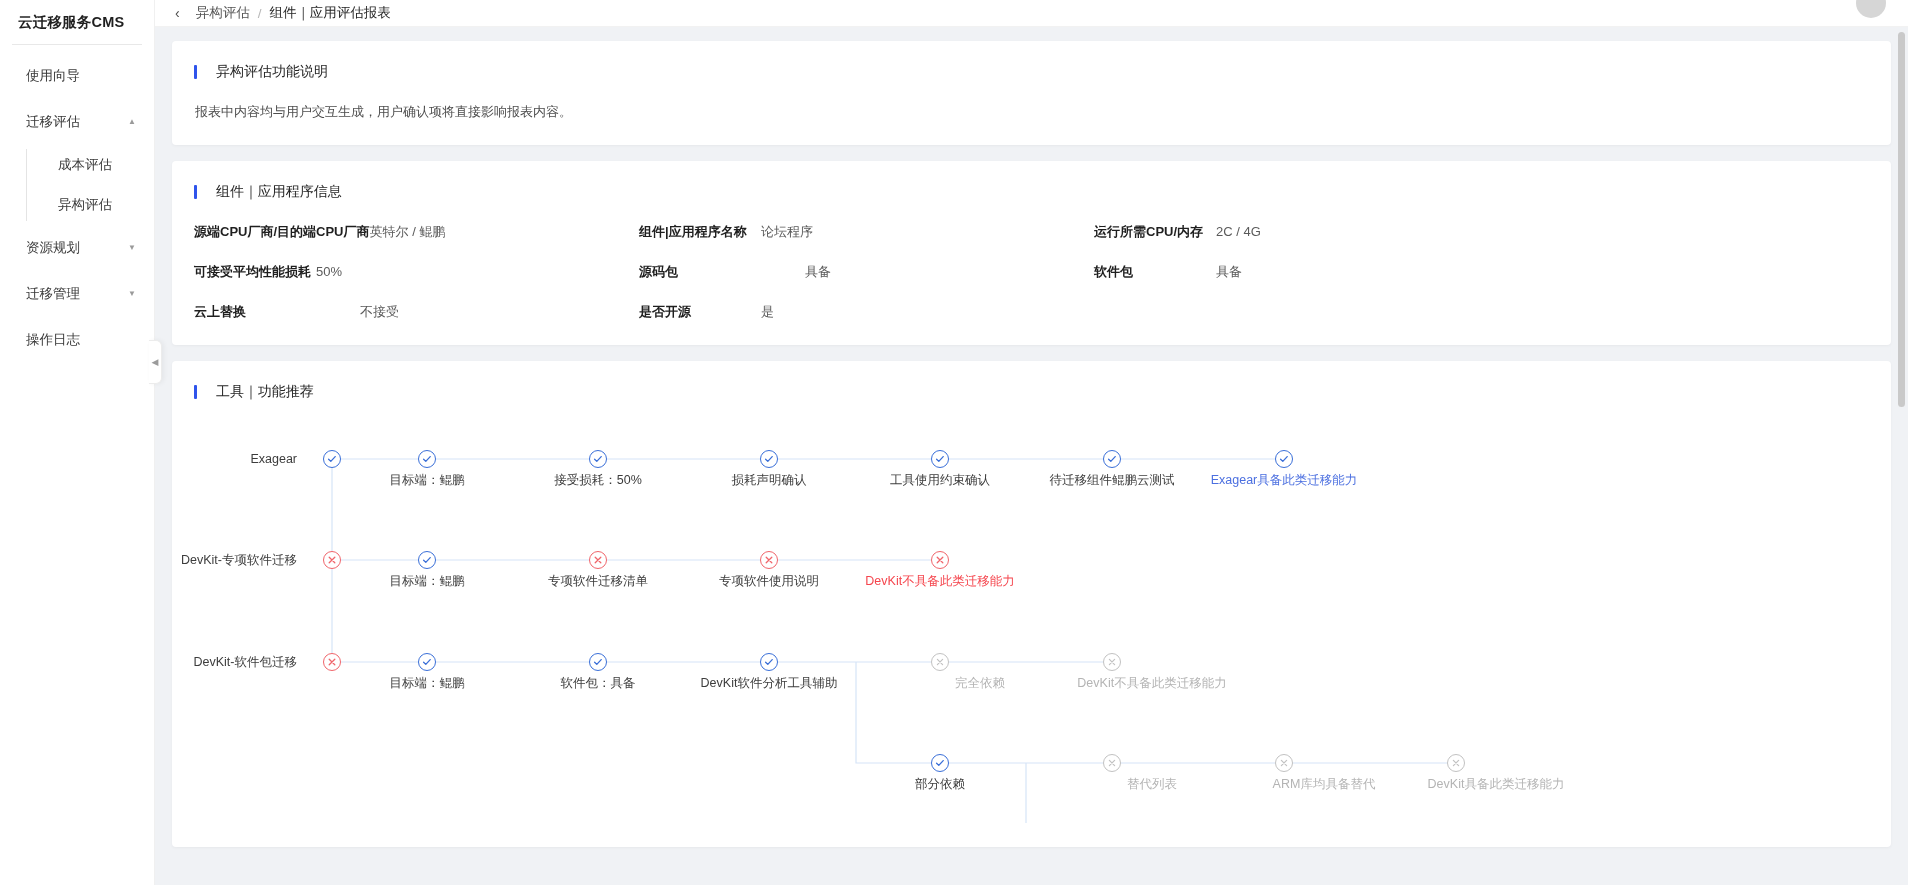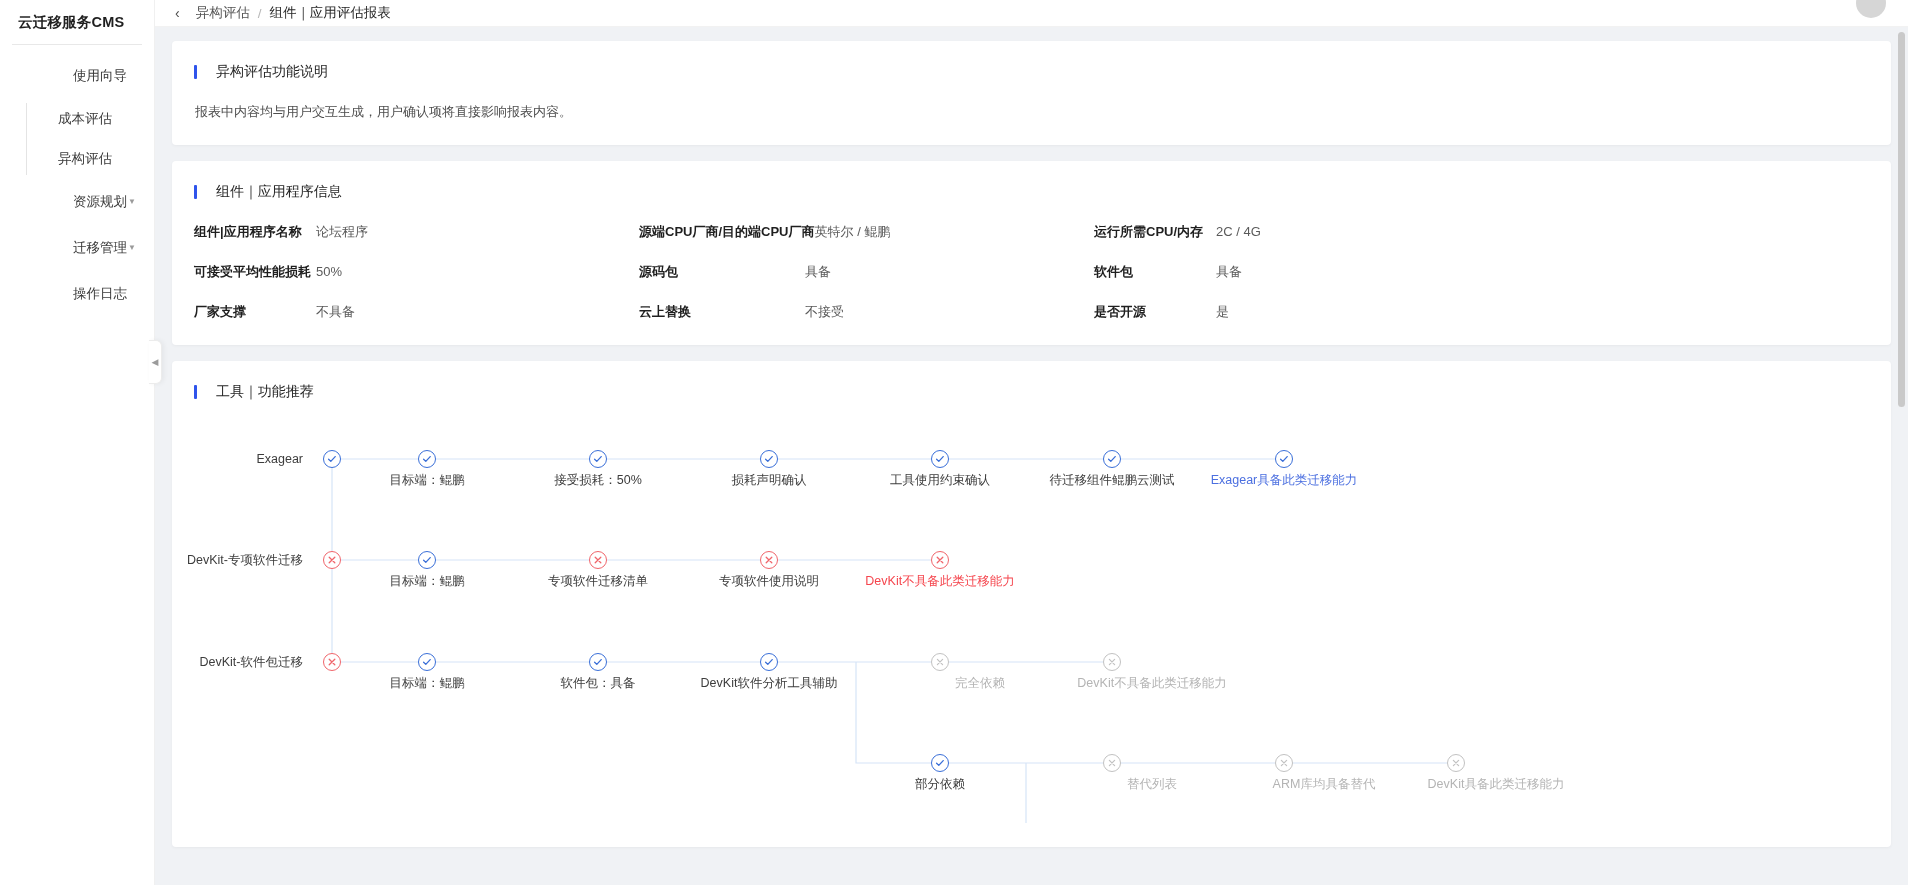--- a/index.html
+++ b/index.html
@@ -28,21 +28,21 @@
     letter-spacing: .2px;
   }
   .brand-divider { height:1px; background:#e8e8e8; margin: 0 12px; }
   .menu { padding-top: 8px; }
   .menu-item {
     height: 46px; display: flex; align-items: center;
     padding-left: 26px; padding-right: 16px;
     font-size: 13.5px; color: #3a3a3a; cursor: pointer;
     position: relative;
   }
-  .menu-item .label { flex: 1; margin-left: 47px; }
+  .menu-item .label { flex: 1; }
   .menu-item .caret {
     font-size: 8px; color: #9a9a9a; line-height: 1;
     margin-left: auto; margin-right: 2px;
   }
   .submenu { position: relative; padding-left: 16px; }
   .submenu::before {
     content: ""; position: absolute; left: 26px; top: 4px; bottom: 4px;
     width: 1px; background: #e4e4e4;
   }
   .submenu-item {
@@ -135,21 +135,21 @@
     position: absolute; top: 13px; left: 0;
     transform: translateX(-50%);
     white-space: nowrap; font-size: 12.5px; color: #3c3c3c;
   }
   .node.bad .cap.em { color: #f5454d; }
   .node.ok .cap.em { color: #4b6fe0; }
   .node.dim .cap { color: #b4b4b4; margin-left: 40px; }
   .row-label {
     position: absolute; transform: translate(-100%, -50%);
     white-space: nowrap; font-size: 12.5px; color: #3c3c3c;
-    padding-right: 20px;
+    padding-right: 26px;
   }
 
   
   .vscroll {
     position: absolute; right: 3px; top: 32px;
     width: 7px; height: 846px; border-radius: 4px;
   }
   .vscroll .thumb {
     position: absolute; top: 0; left: 0; width: 7px; height: 375px;
     background: #c9c9c9; border-radius: 4px;
@@ -163,20 +163,24 @@
   <aside class="sidebar">
     <div class="brand">云迁移服务CMS</div>
     <div class="brand-divider"></div>
     <nav class="menu">
 
       <div class="menu-item">
         <span class="label">使用向导</span>
       </div>
 
 
+      <div class="menu-item">
+        <span class="label">迁移评估</span>
+        <span class="caret">▲</span>
+      </div>
 
       <div class="submenu">
         <div class="submenu-item">
           <span>成本评估</span>
         </div>
         <div class="submenu-item">
           <span>异构评估</span>
         </div>
       </div>
 
@@ -220,50 +224,46 @@
         </div>
         <div class="card-desc">报表中内容均与用户交互生成，用户确认项将直接影响报表内容。</div>
       </div>
 
       <div class="card">
         <div class="card-title">
           <span class="bar"></span>
           <span>组件｜应用程序信息</span>
         </div>
         <div class="info-grid">
+          <div class="info-cell wide">
+            <span class="info-label">源端CPU厂商/目的端CPU厂商</span>
+            <span class="info-value">英特尔 / 鲲鹏</span>
+          </div>
           <div class="info-cell">
             <span class="info-label">组件|应用程序名称</span>
             <span class="info-value">论坛程序</span>
           </div>
-          <div class="info-cell wide">
-            <span class="info-label">源端CPU厂商/目的端CPU厂商</span>
-            <span class="info-value">英特尔 / 鲲鹏</span>
-          </div>
           <div class="info-cell">
             <span class="info-label">运行所需CPU/内存</span>
             <span class="info-value">2C / 4G</span>
           </div>
 
           <div class="info-cell">
             <span class="info-label">可接受平均性能损耗</span>
             <span class="info-value">50%</span>
           </div>
           <div class="info-cell wide">
             <span class="info-label">源码包</span>
             <span class="info-value">具备</span>
           </div>
           <div class="info-cell">
             <span class="info-label">软件包</span>
             <span class="info-value">具备</span>
           </div>
 
-          <div class="info-cell">
-            <span class="info-label">厂家支撑</span>
-            <span class="info-value">不具备</span>
-          </div>
           <div class="info-cell wide">
             <span class="info-label">云上替换</span>
             <span class="info-value">不接受</span>
           </div>
           <div class="info-cell">
             <span class="info-label">是否开源</span>
             <span class="info-value">是</span>
           </div>
         </div>
       </div>

